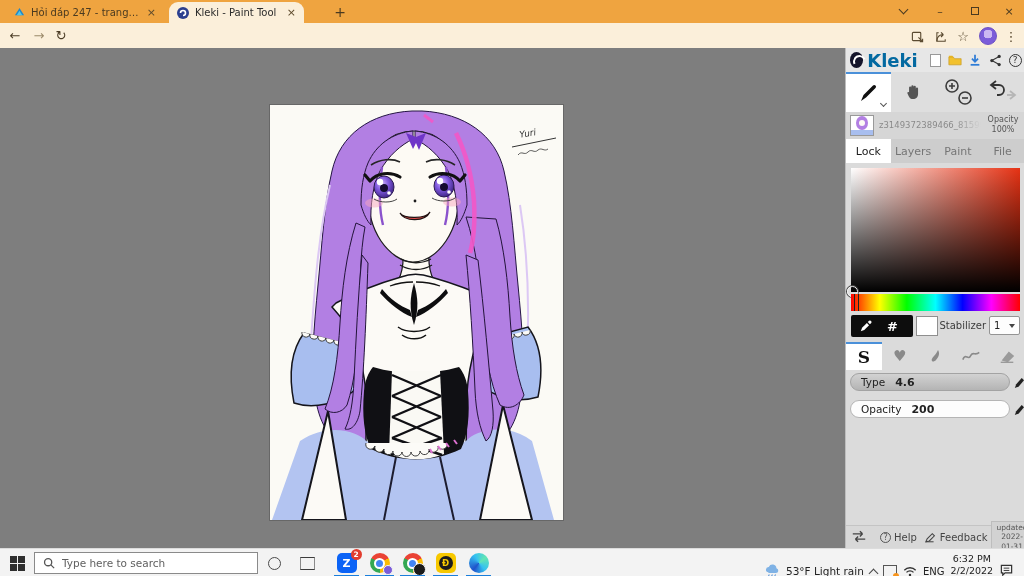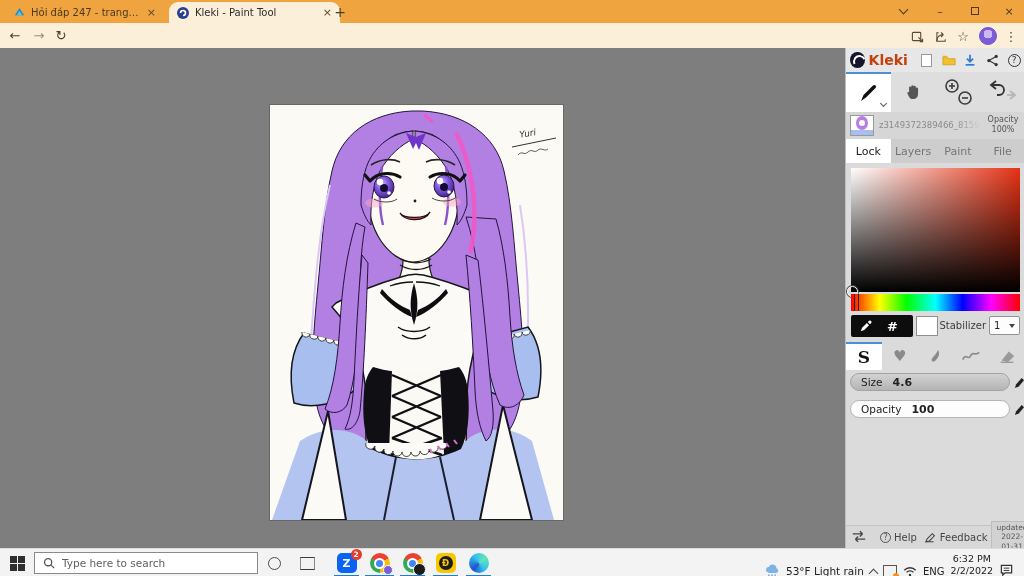--- a/index.html
+++ b/index.html
@@ -23,21 +23,21 @@
 .tb-ic{position:absolute;top:4px;width:18px;height:18px;display:flex;align-items:center;justify-content:center;color:#5a4a30;font-size:12px}
 #avatar{position:absolute;left:979px;top:3.5px;width:18px;height:18px;border-radius:50%;background:radial-gradient(circle at 50% 38%,#cbb7f2 0 34%,#7b5cd9 35% 100%);border:1px solid #6b4fc4}
 
 #workspace{position:absolute;left:0;top:48px;width:845px;height:500px;background:#7e7e7e}
 #canvas{position:absolute;left:270px;top:57px;width:293px;height:415px;background:#FBFAF5;outline:1px solid rgba(0,0,0,.18)}
 
 #klk{position:absolute;left:845px;top:48px;width:179px;height:500px;background:#DBDBDB;border-left:1px solid #bdbdbd;font-size:11px;color:#333}
 #klk-header{position:absolute;left:0;top:0;width:179px;height:24px;background:#E7E7E7;display:flex;align-items:center}
 #klk-logo{width:16px;height:16px;border-radius:50%;background:#15152b;margin:0 4px 0 4px;position:relative}
 #klk-logo:after{content:"";position:absolute;left:3px;top:3px;width:9px;height:9px;border:2px solid #fff;border-color:#fff transparent transparent #fff;border-radius:50%;transform:rotate(20deg)}
-#klk-name{font-weight:bold;font-size:14px;color:#c2410c;margin-right:8px}
+#klk-name{font-weight:bold;font-size:18px;color:#0369a1;margin-right:8px}
 .hic{width:24px;height:24px;display:flex;align-items:center;justify-content:center}
 #klk-tools{position:absolute;left:0;top:24px;width:179px;height:40px;background:#DEDEDE;display:flex}
 .tcell{width:44.75px;height:40px;display:flex;align-items:center;justify-content:center;position:relative}
 .tcell.active{background:#fff;border-top:2px solid #4A90D9}
 .brushcaret{position:absolute;right:5px;bottom:6px;width:5px;height:5px;border-right:1.4px solid #555;border-bottom:1.4px solid #555;transform:rotate(45deg)}
 #klk-layerrow{position:absolute;left:0;top:64px;width:179px;height:27px;background:#D6D6D6}
 #lthumb{position:absolute;left:4px;top:3px;width:24px;height:21px;background:#fff;border:1px solid #999}
 #lname{position:absolute;left:33px;top:8px;width:102px;height:12px;font-size:8.5px;color:#8a8a8a;white-space:nowrap;overflow:hidden}
 #lname:after{content:"";position:absolute;right:0;top:0;width:26px;height:12px;background:linear-gradient(to right,rgba(214,214,214,0),#D6D6D6)}
 #lopac{position:absolute;left:137px;top:3px;width:40px;font-size:8px;line-height:1.3;color:#555;text-align:center}
@@ -108,21 +108,21 @@
 
   <div id="tabbar">
     <div class="tab" style="left:6px;width:158px">
       <svg width="11" height="11" viewBox="0 0 12 12">
           <polygon points="1,9 6,1 11,9" fill="#1e88c9"></polygon>
           <polygon points="3,9 6,4 9,9" fill="#52c7e8"></polygon>
         </svg>
       <span class="title">Hỏi đáp 247 - trang tra loi</span>
       <span class="tclose">×</span>
     </div>
-    <div class="tab active" style="left:169px;width:171px">
+    <div class="tab active" style="left:169px;width:135px">
       <svg width="12" height="12" viewBox="0 0 12 12">
           <circle cx="6" cy="6" r="6" fill="#2b3f8f"></circle>
           <path d="M3.5 6 a2.5 2.5 0 1 1 2.5 2.5" stroke="#fff" stroke-width="1.6" fill="none"></path>
         </svg>
       <span class="title">Kleki - Paint Tool</span>
       <span class="tclose">×</span>
     </div>
     <div class="newtab">+</div>
     <div class="winbtn" style="left:888px">
         <span class="chev"></span>
@@ -389,31 +389,31 @@
         </div>
       <div class="bcell">
           <svg width="18" height="16" viewBox="0 0 20 16">
             <path d="M4 13 L12 3 L18 8 L11 15 Z" fill="#9a9a9a"></path>
             <path d="M3 15 h14" stroke="#9a9a9a" stroke-width="1.5"></path>
           </svg>
         </div>
     </div>
 
     <div class="pill" id="sizepill">
-        <span>Size</span>
+        <span>Type</span>
         <b>4.6</b>
       </div>
     <div class="pencilbtn" style="top:326px">
         <svg width="11" height="13" viewBox="0 0 12 14">
           <path d="M2 13 L3.5 9 L9.5 2 L12 4.5 L6 11.5 Z" fill="#222"></path>
         </svg>
       </div>
     <div class="pill" id="opacpill">
         <span>Opacity</span>
-        <b>100</b>
+        <b>200</b>
       </div>
     <div class="pencilbtn" style="top:353px">
         <svg width="11" height="13" viewBox="0 0 12 14">
           <path d="M2 13 L3.5 9 L9.5 2 L12 4.5 L6 11.5 Z" fill="#222"></path>
         </svg>
       </div>
 
 
     <div id="klk-footer">
       <span style="margin:0 5px"><svg width="16" height="13" viewBox="0 0 18 14">

